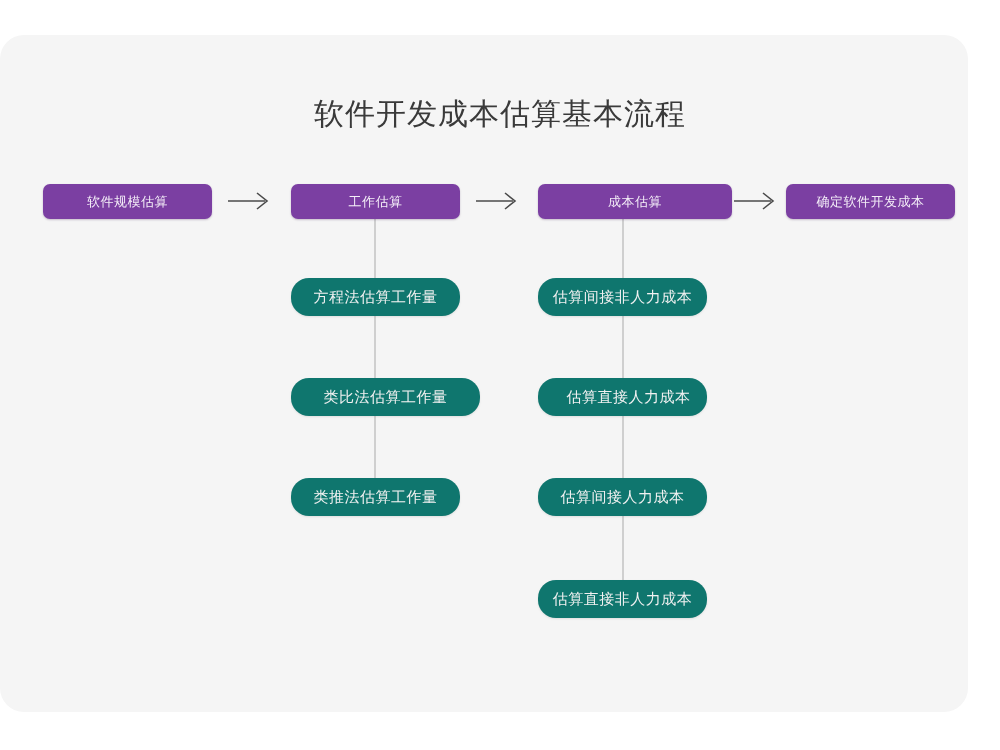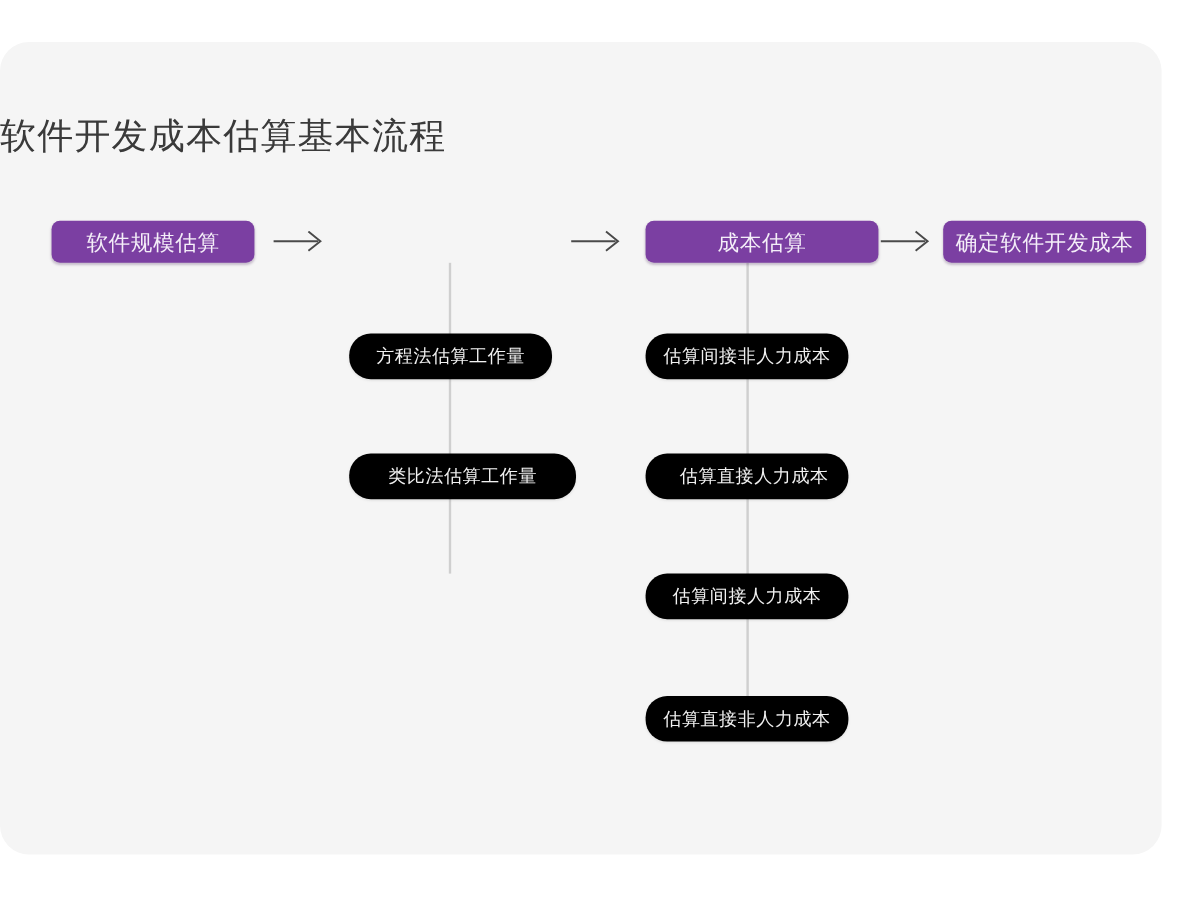--- a/index.html
+++ b/index.html
@@ -30,20 +30,21 @@
     background: #f5f5f5;
     border-radius: 24px;
   }
 
   
   .title {
     position: absolute;
     left: 0px;
     top: 92px;
     width: 1000px;
+    text-align: center;
     font-size: 30px;
     line-height: 44px;
     color: #3a3a3a;
     letter-spacing: 1px;
     font-weight: 400;
     white-space: nowrap;
   }
 
   
   .node {
@@ -53,28 +54,28 @@
     align-items: center;
     justify-content: center;
     border-radius: 7px;
     white-space: nowrap;
   }
 
   .node.primary {
     height: 35px;
     background: #7b3fa2;
     color: #f4eef8;
-    font-size: 18px;
+    font-size: 13px;
     letter-spacing: 0.5px;
     box-shadow: 0 1px 2px rgba(60, 25, 80, 0.25);
   }
 
   .node.sub {
     height: 38px;
-    background: #000000;
+    background: #0f766e;
     color: #f1f1f1;
     font-size: 15px;
     letter-spacing: 0.5px;
     border-radius: 18px;
     box-shadow: 0 1px 2px rgba(120, 120, 120, 0.18);
   }
 
   
   .arrow {
     position: absolute;
@@ -125,20 +126,21 @@
 
   <div class="card"></div>
 
   <div class="title">软件开发成本估算基本流程</div>
 
   <div class="connector" id="conn-2"></div>
   <div class="connector" id="conn-3"></div>
 
   <div class="node primary" id="node-1">软件规模估算</div>
 
+  <div class="node primary" id="node-2">工作估算</div>
 
   <div class="node primary" id="node-3">成本估算</div>
 
   <div class="node primary" id="node-4">确定软件开发成本</div>
 
   <div class="arrow" id="arrow-1">
     <svg width="44" height="22" viewBox="0 0 44 22">
       <line x1="1" y1="11" x2="38" y2="11" stroke="currentColor" stroke-width="1.6"></line>
       <polyline points="30,3 40,11 30,19" fill="none" stroke="currentColor" stroke-width="1.6"></polyline>
     </svg>
@@ -151,19 +153,20 @@
   </div>
   <div class="arrow" id="arrow-3">
     <svg width="44" height="22" viewBox="0 0 44 22">
       <line x1="1" y1="11" x2="38" y2="11" stroke="currentColor" stroke-width="1.6"></line>
       <polyline points="30,3 40,11 30,19" fill="none" stroke="currentColor" stroke-width="1.6"></polyline>
     </svg>
   </div>
 
   <div class="node sub" id="sub-2-0">方程法估算工作量</div>
   <div class="node sub" id="sub-2-1">类比法估算工作量</div>
+  <div class="node sub" id="sub-2-2">类推法估算工作量</div>
 
   <div class="node sub" id="sub-3-0">估算间接非人力成本</div>
   <div class="node sub" id="sub-3-1">估算直接人力成本</div>
   <div class="node sub" id="sub-3-3">估算直接非人力成本</div>
   <div class="node sub" id="sub-3-2">估算间接人力成本</div>
 
 </div>
 
 </body></html>

